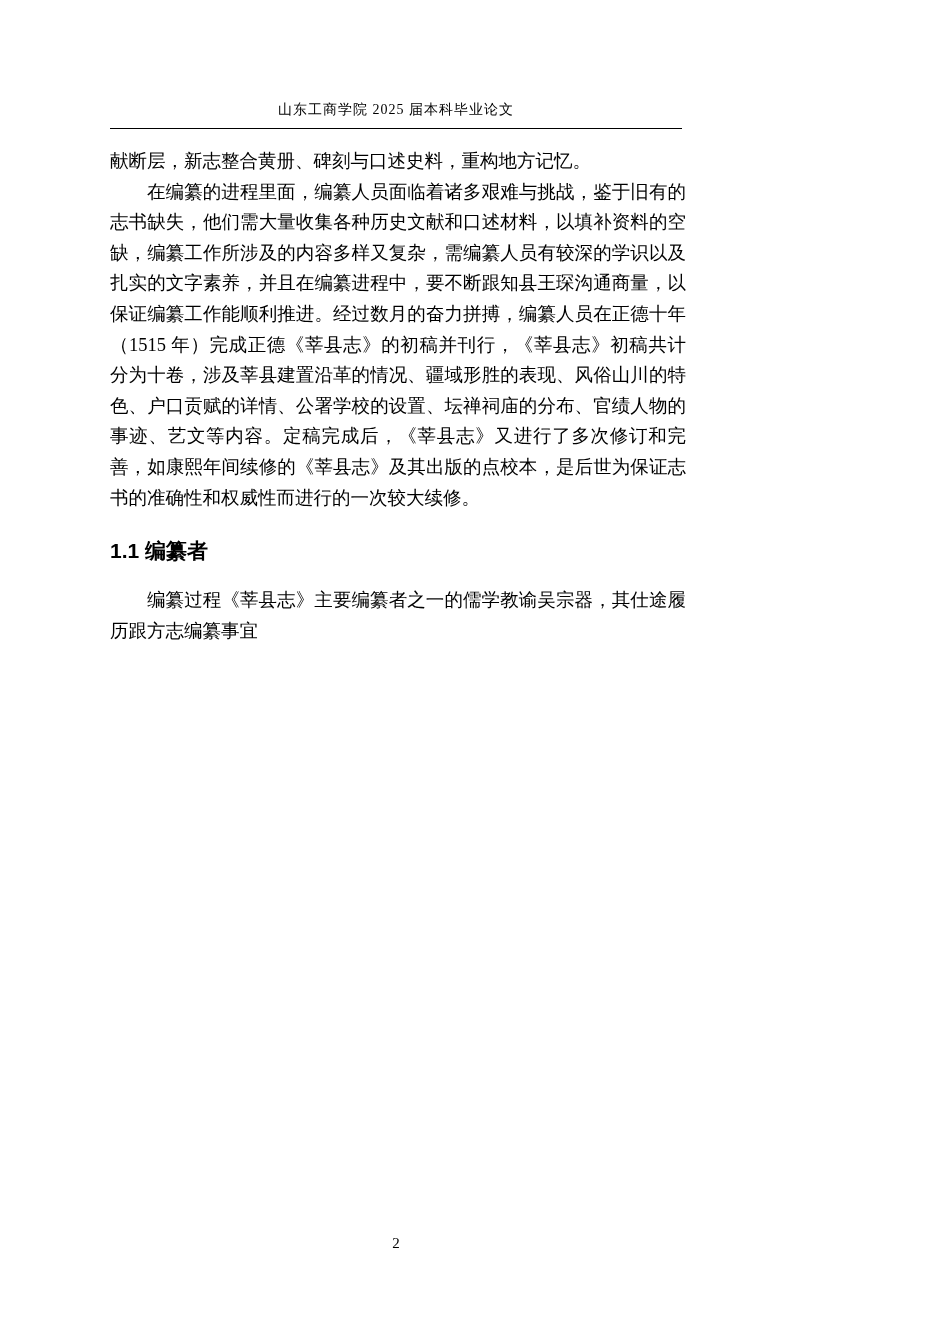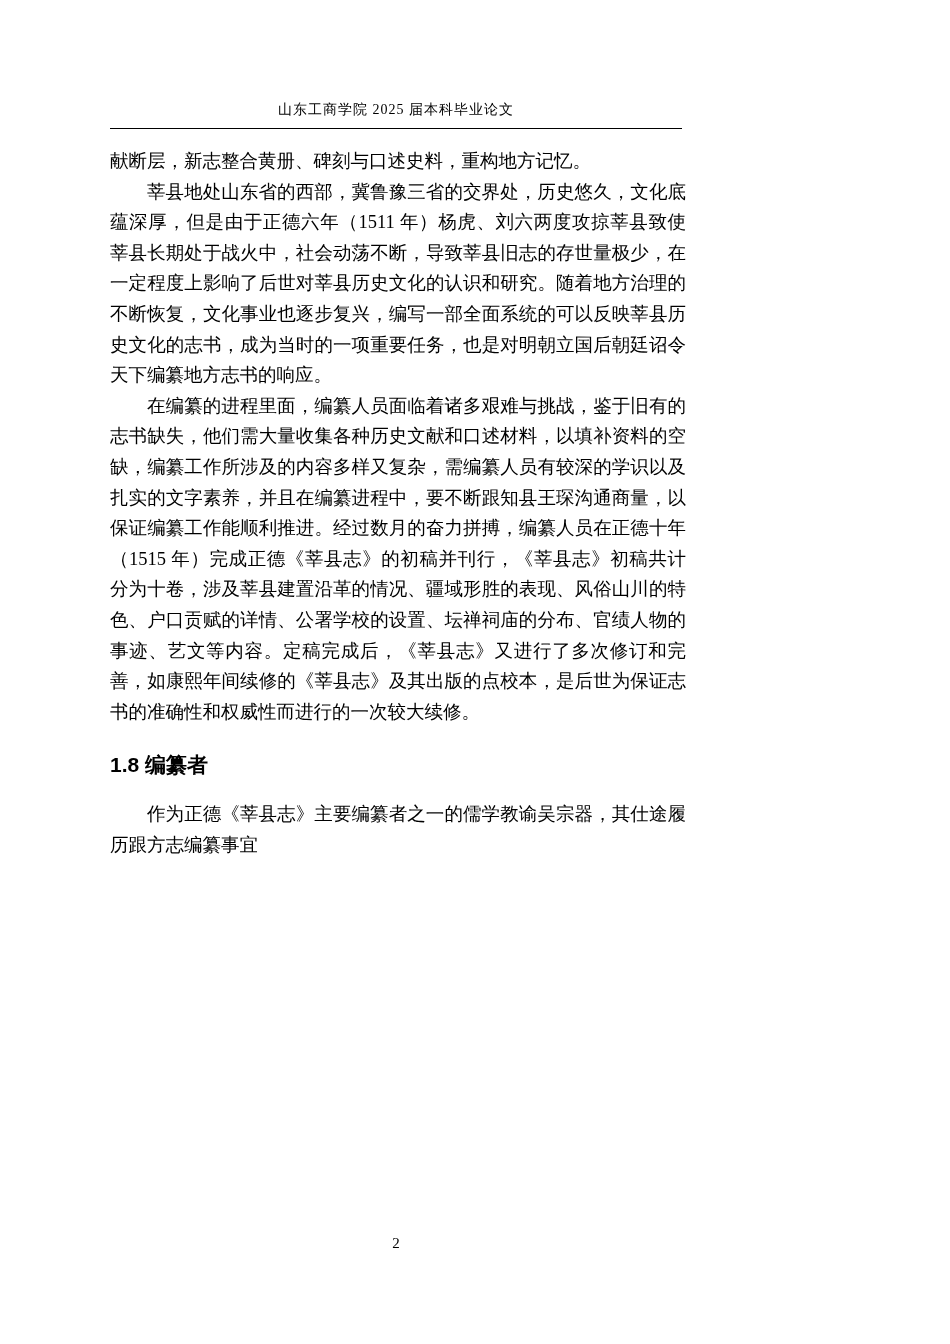--- a/index.html
+++ b/index.html
@@ -62,22 +62,21 @@
 </head>
 <body>
 
 <div class="page">
   <div class="page-header">
     <span>山东工商学院 2025 届本科毕业论文</span>
   </div>
 
   <div class="doc-body">
       <p class="para">献断层，新志整合黄册、碑刻与口述史料，重构地方记忆。</p>
-      <p class="para indent">莘县地处山东省的西部，冀鲁豫三省的交界处，历史悠久，文化底蕴深厚，但是由于正德六年（1511 年）杨虎、刘六两度攻掠莘县致使莘县长期处于战火中，社会动荡不断，导致莘县旧志的存世量极少，在一定程度上影响了后世对莘县历史文化的认识和研究。随着地方治理的不断恢复，文化事业也逐步复兴，编写一部全面系统的可以反映莘县历史文化的志书，成为当时的一项重要任务，也是对明朝立国后朝廷诏令天下编纂地方志书的响应。</p>
       <p class="para indent">在编纂的进程里面，编纂人员面临着诸多艰难与挑战，鉴于旧有的志书缺失，他们需大量收集各种历史文献和口述材料，以填补资料的空缺，编纂工作所涉及的内容多样又复杂，需编纂人员有较深的学识以及扎实的文字素养，并且在编纂进程中，要不断跟知县王琛沟通商量，以保证编纂工作能顺利推进。经过数月的奋力拼搏，编纂人员在正德十年（1515 年）完成正德《莘县志》的初稿并刊行，《莘县志》初稿共计分为十卷，涉及莘县建置沿革的情况、疆域形胜的表现、风俗山川的特色、户口贡赋的详情、公署学校的设置、坛禅祠庙的分布、官绩人物的事迹、艺文等内容。定稿完成后，《莘县志》又进行了多次修订和完善，如康熙年间续修的《莘县志》及其出版的点校本，是后世为保证志书的准确性和权威性而进行的一次较大续修。</p>
-      <h2 class="heading">1.8 编纂者</h2>
-      <p class="para indent">作为正德《莘县志》主要编纂者之一的儒学教谕吴宗器，其仕途履历跟方志编纂事宜</p>
+      <h2 class="heading">1.1 编纂者</h2>
+      <p class="para indent">编纂过程《莘县志》主要编纂者之一的儒学教谕吴宗器，其仕途履历跟方志编纂事宜</p>
     </div>
 
   <div class="page-footer">
     <span>2</span>
   </div>
 </div>
 
 </body></html>

